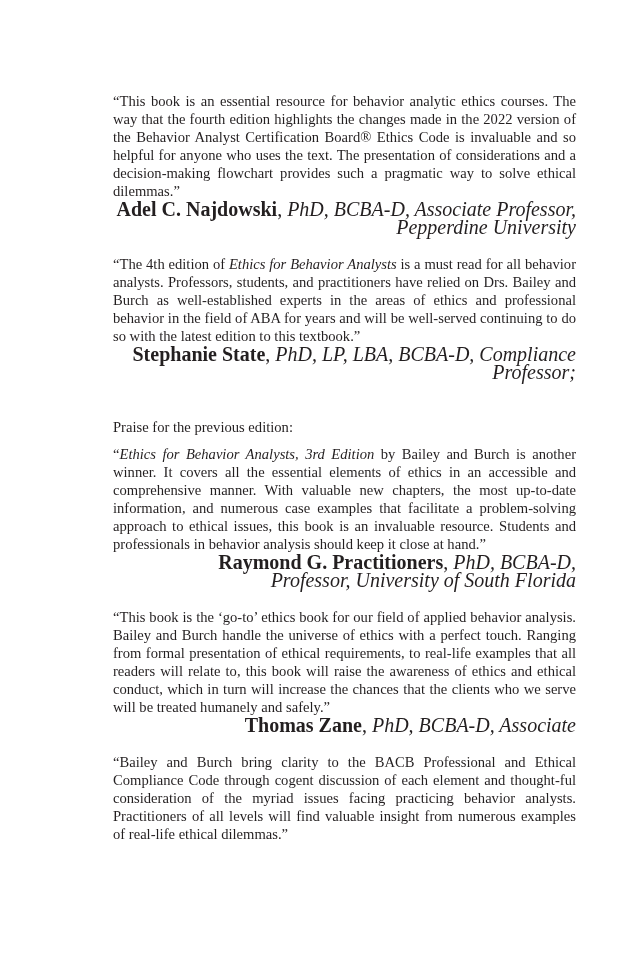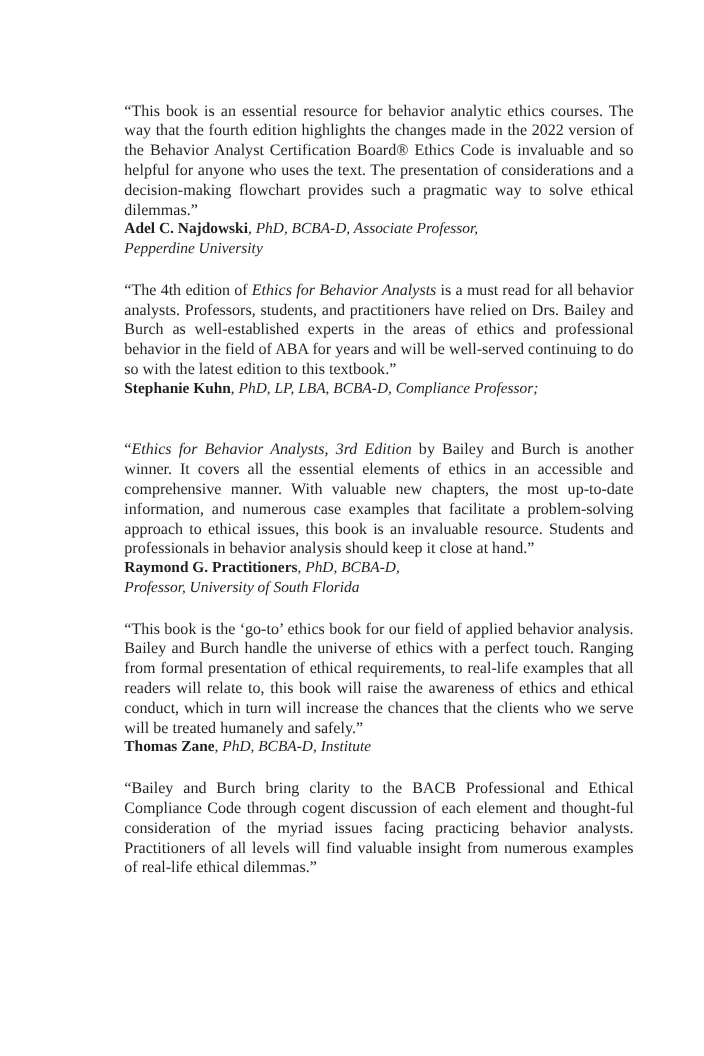--- a/index.html
+++ b/index.html
@@ -23,23 +23,23 @@
       margin-left: 24px;
     }
     .quote {
       font-size: 14.6px;
       line-height: 18px;
       text-align: justify;
       margin: 0;
       hyphens: manual;
     }
     .attr {
-      font-size: 14px;
+      font-size: 20px;
       line-height: 18px;
-      text-align: left;
+      text-align: right;
       margin: 0;
     }
     .attr .name { font-weight: bold; font-style: normal; }
     .attr .cred { font-style: italic; }
     .block { margin-bottom: 19px; }
     .intro {
       font-size: 14.6px;
       line-height: 18px;
       margin: 0 0 9px 0;
     }
@@ -50,31 +50,32 @@
 
 <div class="page">
 
   <div class="block">
     <p class="quote"><span>“</span><span>This book is an essential resource for behavior analytic ethics courses. The way that the fourth edition highlights the changes made in the 2022 version of the Behavior Analyst Certification Board® Ethics Code is invaluable and so helpful for anyone who uses the text. The presentation of considerations and a decision-making flowchart provides such a pragmatic way to solve ethical dilemmas.”</span></p>
     <p class="attr"><span class="name">Adel C. Najdowski</span>, <span class="cred">PhD, BCBA-D, Associate Professor,</span><br><span class="cred">Pepperdine University</span></p>
   </div>
 
   <div class="block">
     <p class="quote"><span>“</span><span>The 4th edition of </span><em>Ethics for Behavior Analysts</em><span> is a must read for all behavior analysts. Professors, students, and practitioners have relied on Drs. Bailey and Burch as well-established experts in the areas of ethics and professional behavior in the field of ABA for years and will be well-served continuing to do so with the latest edition to this textbook.”</span></p>
-    <p class="attr"><span class="name">Stephanie Kuhn</span>, <span class="cred">PhD, LP, LBA, BCBA-D, Compliance Professor;</span><br><br></p>
+    <p class="attr"><span class="name">Stephanie State</span>, <span class="cred">PhD, LP, LBA, BCBA-D, Compliance Professor;</span><br><br></p>
   </div>
 
+  <p class="intro">Praise for the previous edition:</p>
 
   <div class="block">
     <p class="quote"><span>“</span><em>Ethics for Behavior Analysts, 3rd Edition</em><span> by Bailey and Burch is another winner. It covers all the essential elements of ethics in an accessible and comprehensive manner. With valuable new chapters, the most up-to-date information, and numerous case examples that facilitate a problem-solving approach to ethical issues, this book is an invaluable resource. Students and professionals in behavior analysis should keep it close at hand.”</span></p>
     <p class="attr"><span class="name">Raymond G. Practitioners</span>, <span class="cred">PhD, BCBA-D,</span><br><span class="cred">Professor, University of South Florida</span></p>
   </div>
 
   <div class="block">
     <p class="quote"><span>“</span><span>This book is the ‘go-to’ ethics book for our field of applied behavior analysis. Bailey and Burch handle the universe of ethics with a perfect touch. Ranging from formal presentation of ethical requirements, to real-life examples that all readers will relate to, this book will raise the awareness of ethics and ethical conduct, which in turn will increase the chances that the clients who we serve will be treated humanely and safely.”</span></p>
-    <p class="attr"><span class="name">Thomas Zane</span>, <span class="cred">PhD, BCBA-D, Institute</span><br></p>
+    <p class="attr"><span class="name">Thomas Zane</span>, <span class="cred">PhD, BCBA-D, Associate</span><br></p>
   </div>
 
   <div class="block">
     <p class="quote"><span>“</span><span>Bailey and Burch bring clarity to the BACB Professional and Ethical Compliance Code through cogent discussion of each element and thought-ful consideration of the myriad issues facing practicing behavior analysts. Practitioners of all levels will find valuable insight from numerous examples of real-life ethical dilemmas.”</span></p>
   </div>
 
 </div>
 
 </body></html>

